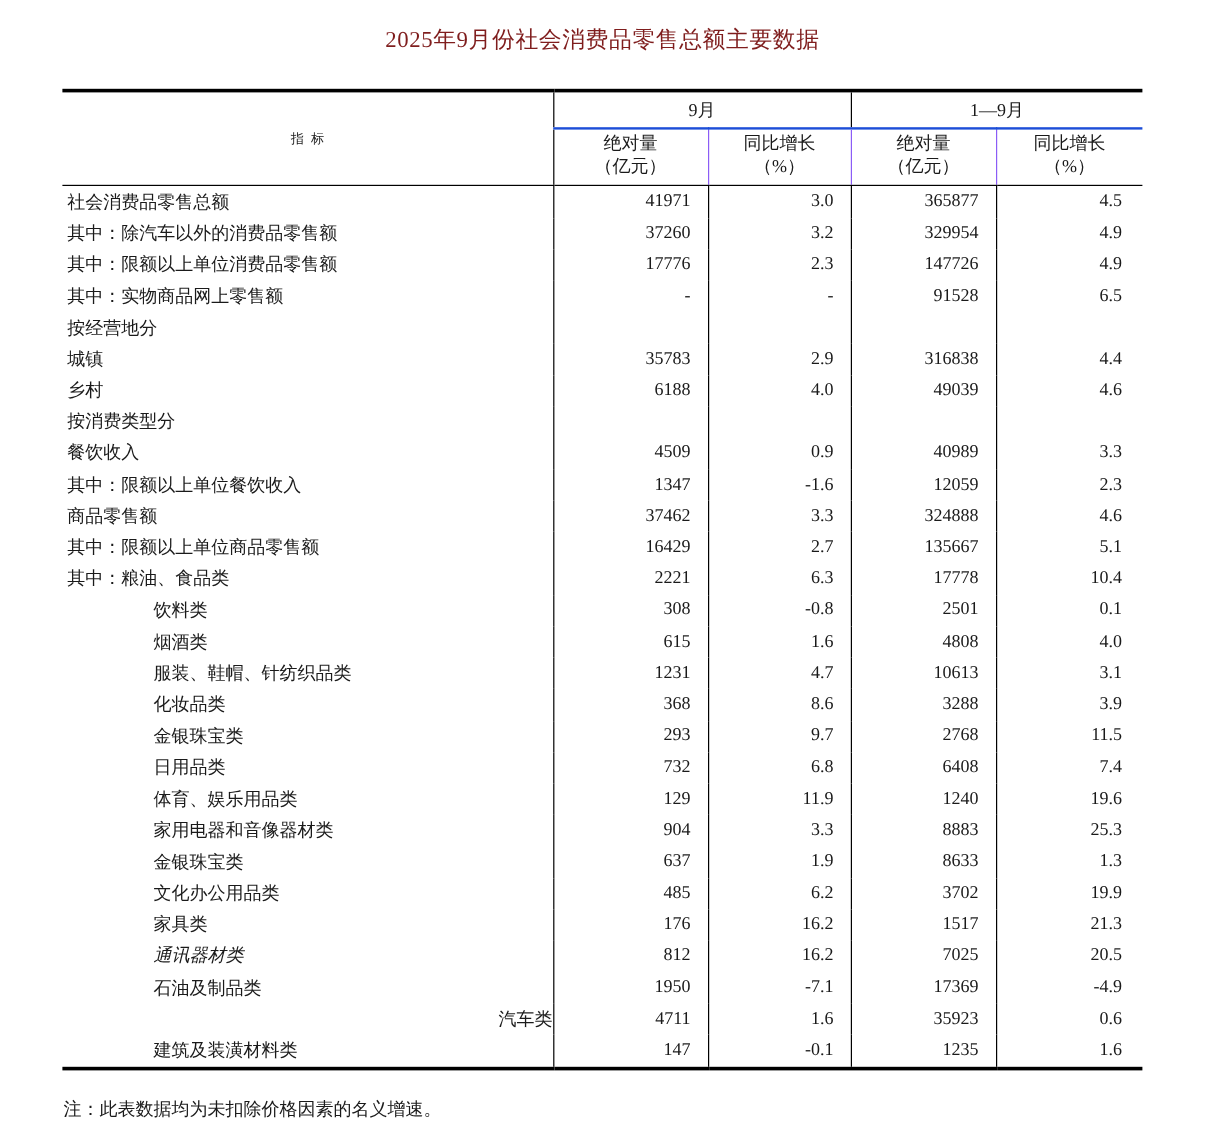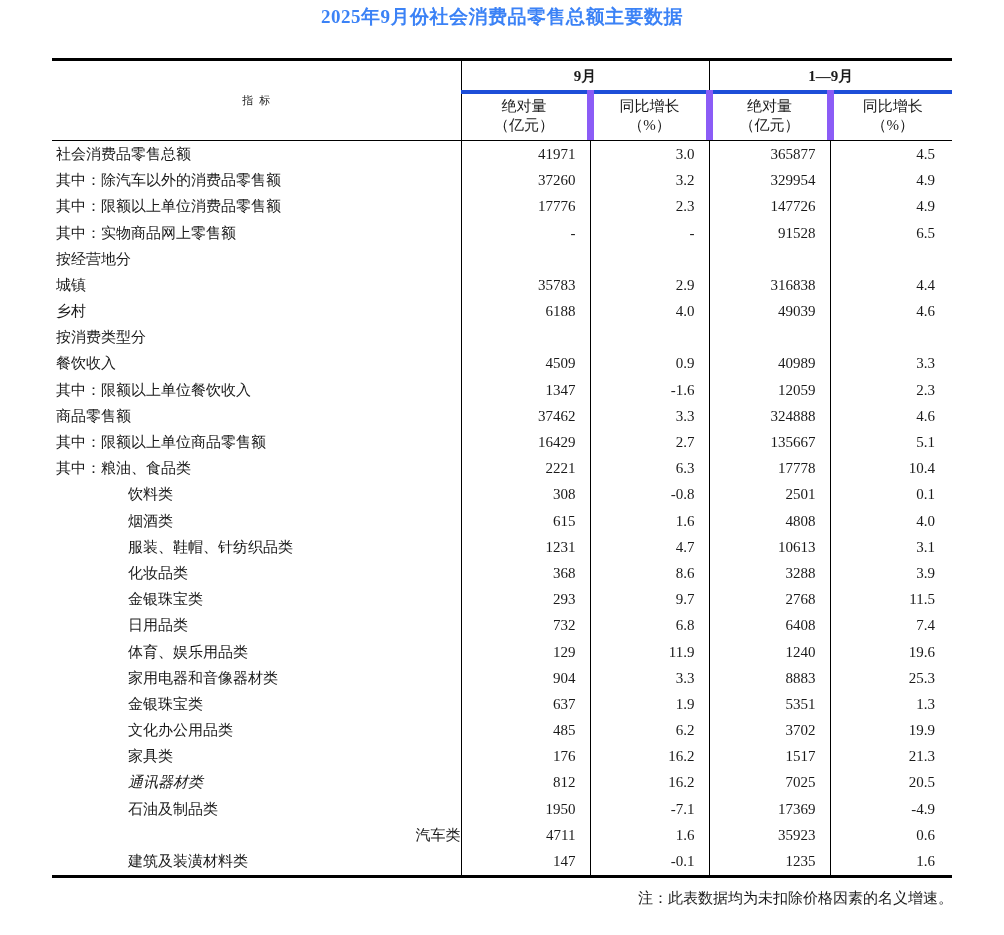--- a/index.html
+++ b/index.html
@@ -15,25 +15,25 @@
     overflow: hidden;
   }
   #page {
     position: relative;
     width: 1004px;
     height: 935px;
   }
   .title {
     text-align: center;
     font-size: 19px;
-    font-weight: bold;
+    font-weight: normal;
     letter-spacing: 0.5px;
-    padding-top: 4px;
+    padding-top: 20px;
     padding-bottom: 6px;
-    color: #3b82f6;
+    color: #7f1d1d;
   }
   .table-wrap {
     margin: 0 auto;
     width: 900px;
     padding-top: 22px;
   }
   table.stat {
     width: 900px;
     border-collapse: collapse;
     table-layout: fixed;
@@ -52,31 +52,31 @@
   th.hdr-ind {
     border-right: 1px solid #000;
     text-align: center;
     vertical-align: middle;
     font-weight: normal;
     font-size: 11px;
     letter-spacing: 6px;
     padding: 0 0 0 6px;
   }
   th.hdr-period {
-    border-bottom: 4px solid #1d4ed8;
+    border-bottom: 2px solid #1d4ed8;
     border-right: 1px solid #000;
     text-align: center;
-    font-weight: bold;
+    font-weight: normal;
     font-size: 15px;
     padding: 4px 0 3px 0;
     height: 22px;
   }
   th.hdr-period.last { border-right: none; }
   th.hdr-sub {
-    border-right: 7px solid #8b5cf6;
+    border-right: 1px solid #8b5cf6;
     text-align: center;
     font-weight: normal;
     font-size: 15px;
     line-height: 1.28;
     padding: 3px 0 5px 0;
     vertical-align: top;
   }
   th.hdr-sub.last { border-right: none; }
   .headrule td {
     border-bottom: 1px solid #000;
@@ -110,24 +110,24 @@
   tbody tr.botline td {
     border-bottom: 3px solid #000;
   }
   
   .lv0 { padding-left: 4px; }
   .lv1 { padding-left: 22px; }
   .lv2 { padding-left: 40px; }
   .lv3 { padding-left: 58px; }
   .note {
     width: 900px;
-    margin: 4px auto;
+    margin: 16px auto;
     padding-top: 7px;
     font-size: 15px;
-    text-align: right;
+    text-align: left;
     padding-left: 2px;
   }
 </style>
 </head>
 <body>
 
 <div id="page">
 
   <div class="title">2025年9月份社会消费品零售总额主要数据</div>
 
@@ -317,21 +317,21 @@
             <td class="ind lv3" style="padding-left: 76px;">家用电器和音像器材类</td>
             <td class="num">904</td>
             <td class="num">3.3</td>
             <td class="num">8883</td>
             <td class="num last">25.3</td>
           </tr>
           <tr>
             <td class="ind lv3" style="padding-left: 76px;">金银珠宝类</td>
             <td class="num">637</td>
             <td class="num">1.9</td>
-            <td class="num">5351</td>
+            <td class="num">8633</td>
             <td class="num last">1.3</td>
           </tr>
           <tr>
             <td class="ind lv3" style="padding-left: 76px;">文化办公用品类</td>
             <td class="num">485</td>
             <td class="num">6.2</td>
             <td class="num">3702</td>
             <td class="num last">19.9</td>
           </tr>
           <tr>

